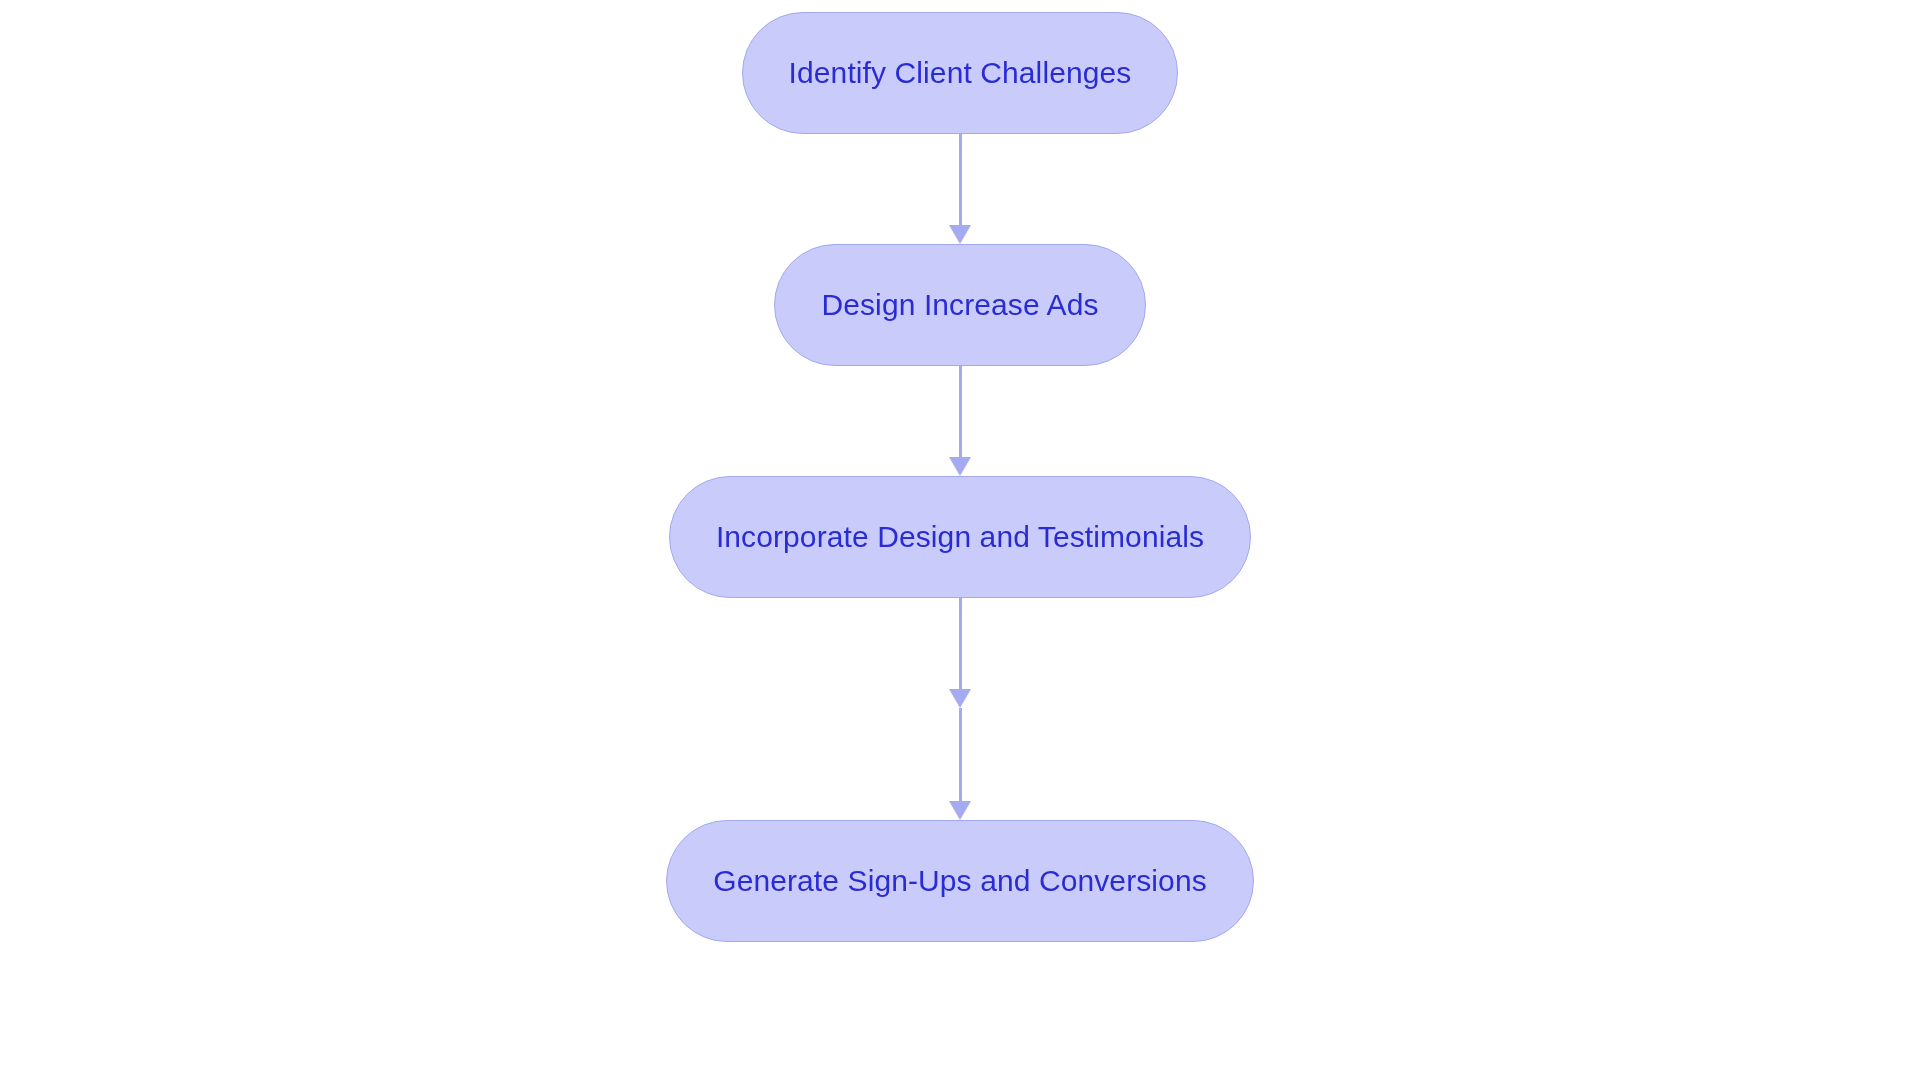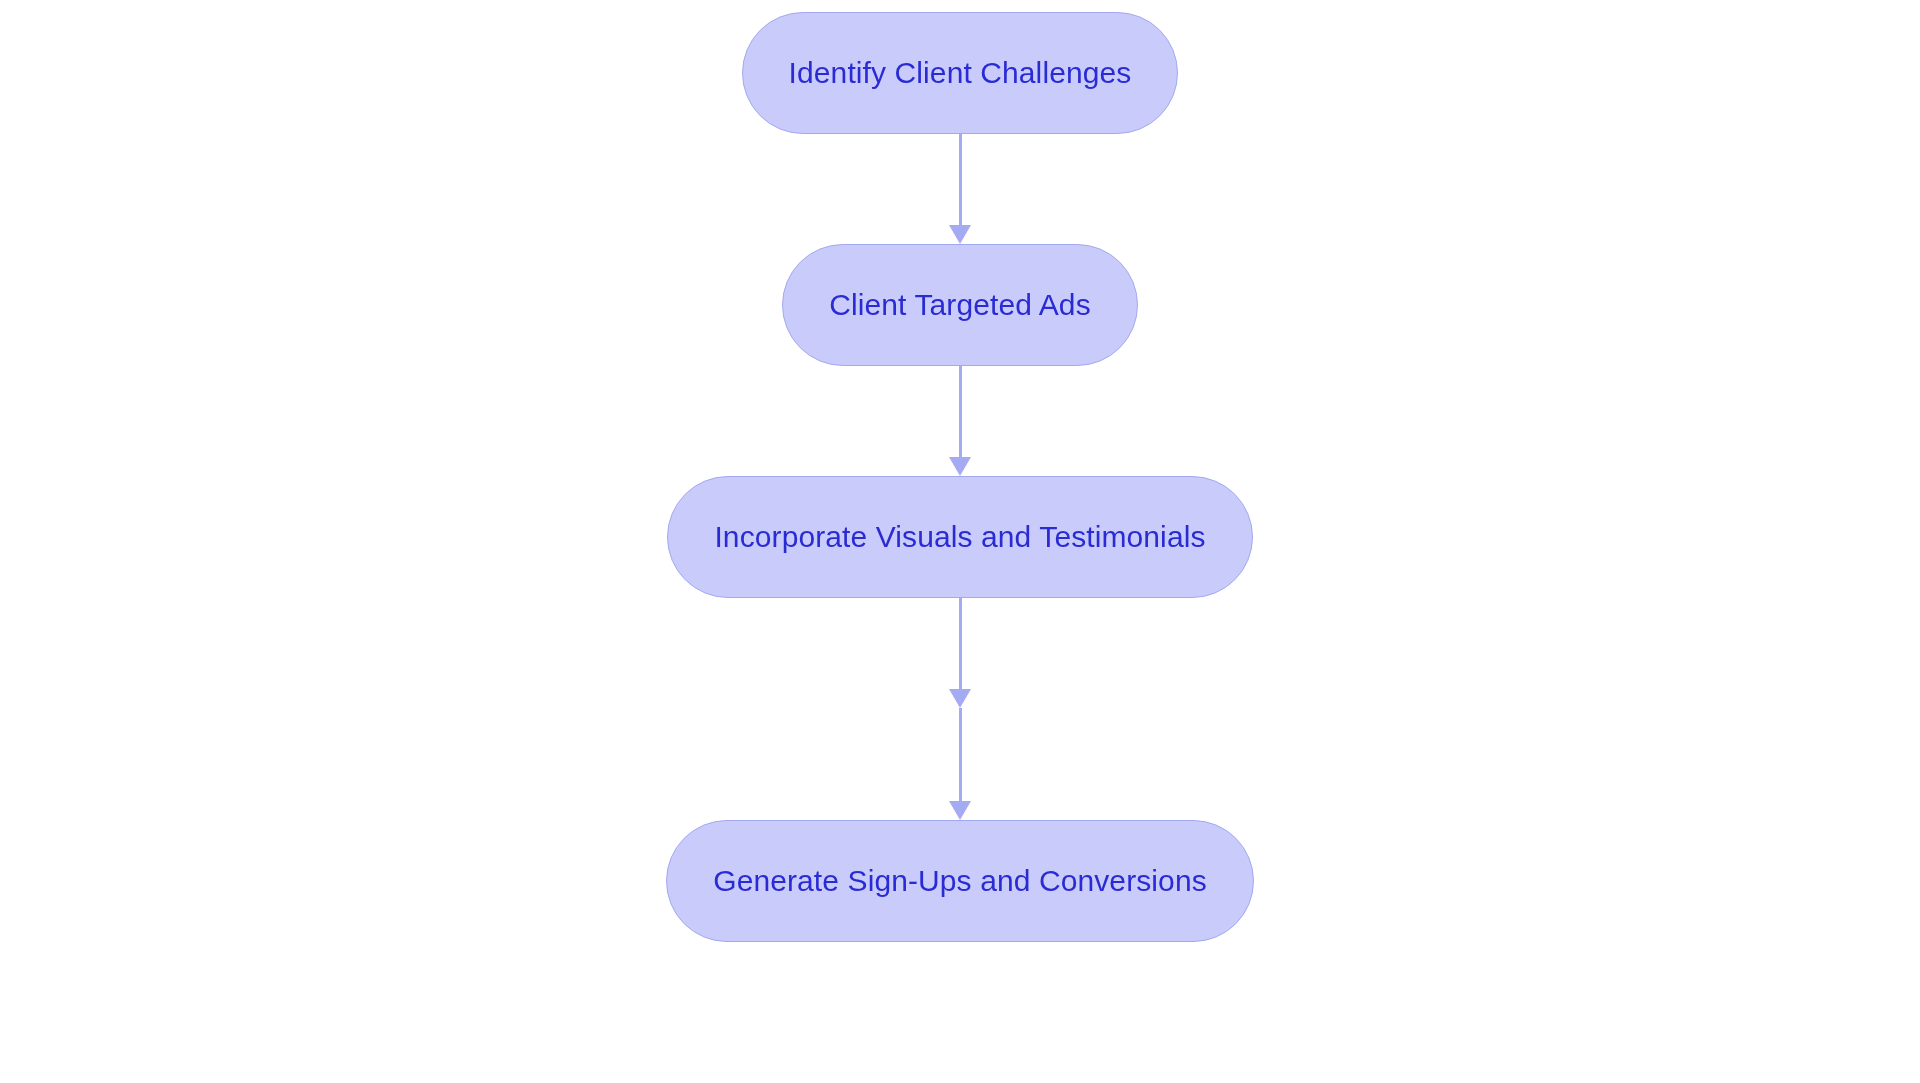--- a/index.html
+++ b/index.html
@@ -97,30 +97,30 @@
     <div class="flow-node" style="background: rgb(201, 204, 251); border-color: rgb(163, 169, 240);">
       <span class="flow-node-label" style="color: rgb(43, 43, 212);">Identify Client Challenges</span>
     </div>
 
     <div class="flow-connector gap-1">
       <div class="connector-stem" style="background: rgb(165, 171, 242);"></div>
       <div class="connector-head" style="border-top-color: rgb(165, 171, 242);"></div>
     </div>
 
     <div class="flow-node" style="background: rgb(201, 204, 251); border-color: rgb(163, 169, 240);">
-      <span class="flow-node-label" style="color: rgb(43, 43, 212);">Client Targeted Ads</span>
+      <span class="flow-node-label" style="color: rgb(43, 43, 212);">Design Increase Ads</span>
     </div>
 
     <div class="flow-connector gap-2">
       <div class="connector-stem" style="background: rgb(165, 171, 242);"></div>
       <div class="connector-head" style="border-top-color: rgb(165, 171, 242);"></div>
     </div>
 
     <div class="flow-node" style="background: rgb(201, 204, 251); border-color: rgb(163, 169, 240);">
-      <span class="flow-node-label" style="color: rgb(43, 43, 212);">Incorporate Visuals and Testimonials</span>
+      <span class="flow-node-label" style="color: rgb(43, 43, 212);">Incorporate Design and Testimonials</span>
     </div>
 
     <div class="flow-connector gap-3">
       <div class="connector-stem" style="background: rgb(165, 171, 242);"></div>
       <div class="connector-head" style="border-top-color: rgb(165, 171, 242);"></div>
     </div>
 
 
     <div class="flow-connector gap-4">
       <div class="connector-stem" style="background: rgb(165, 171, 242);"></div>

